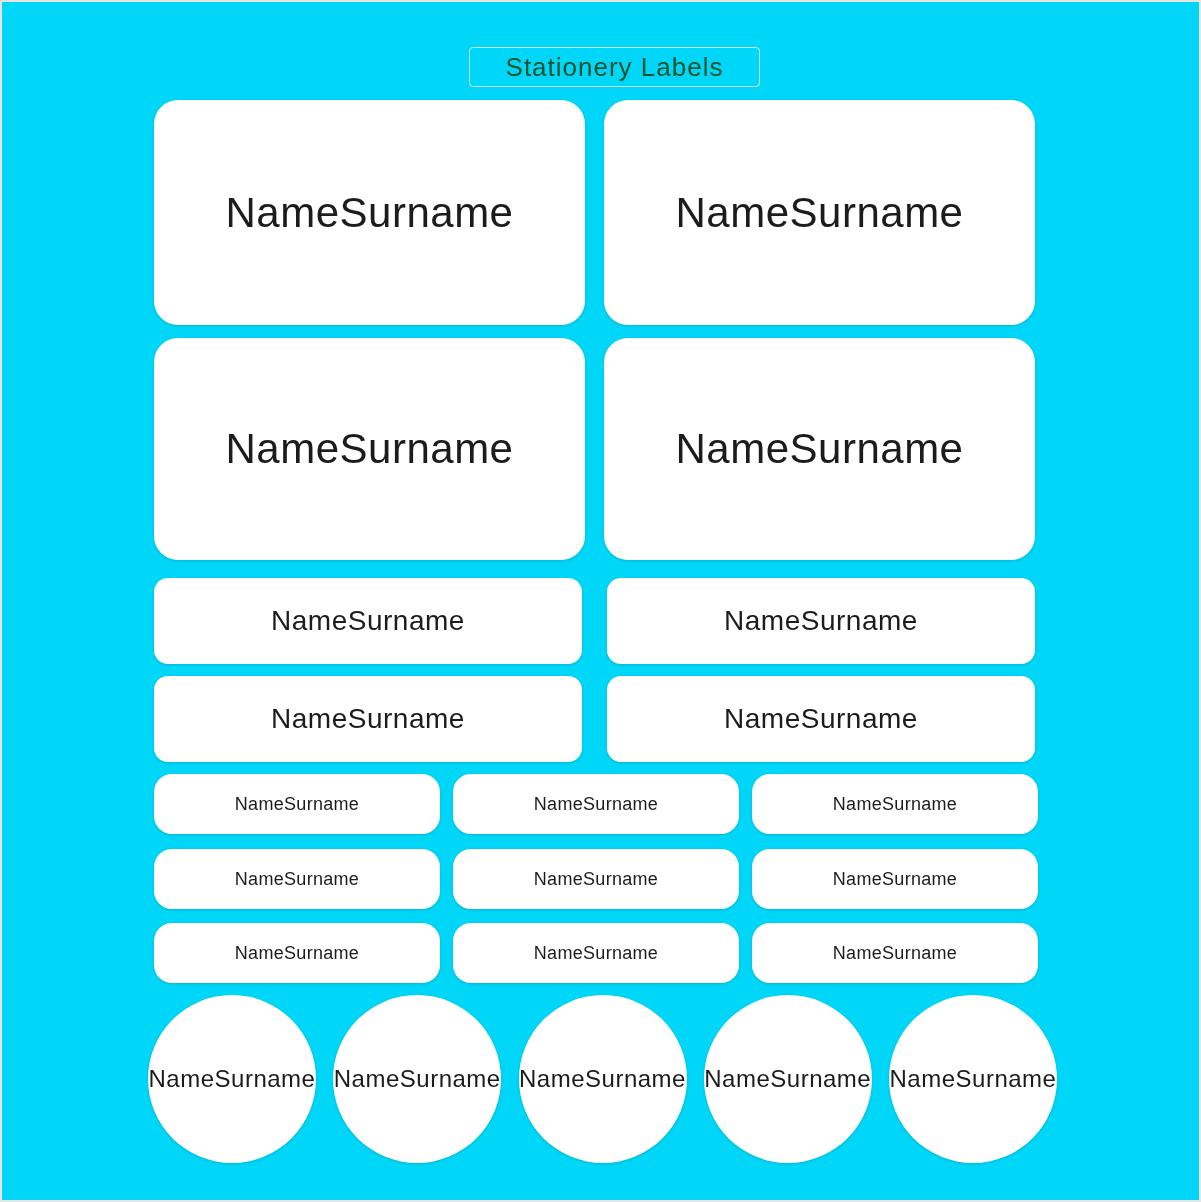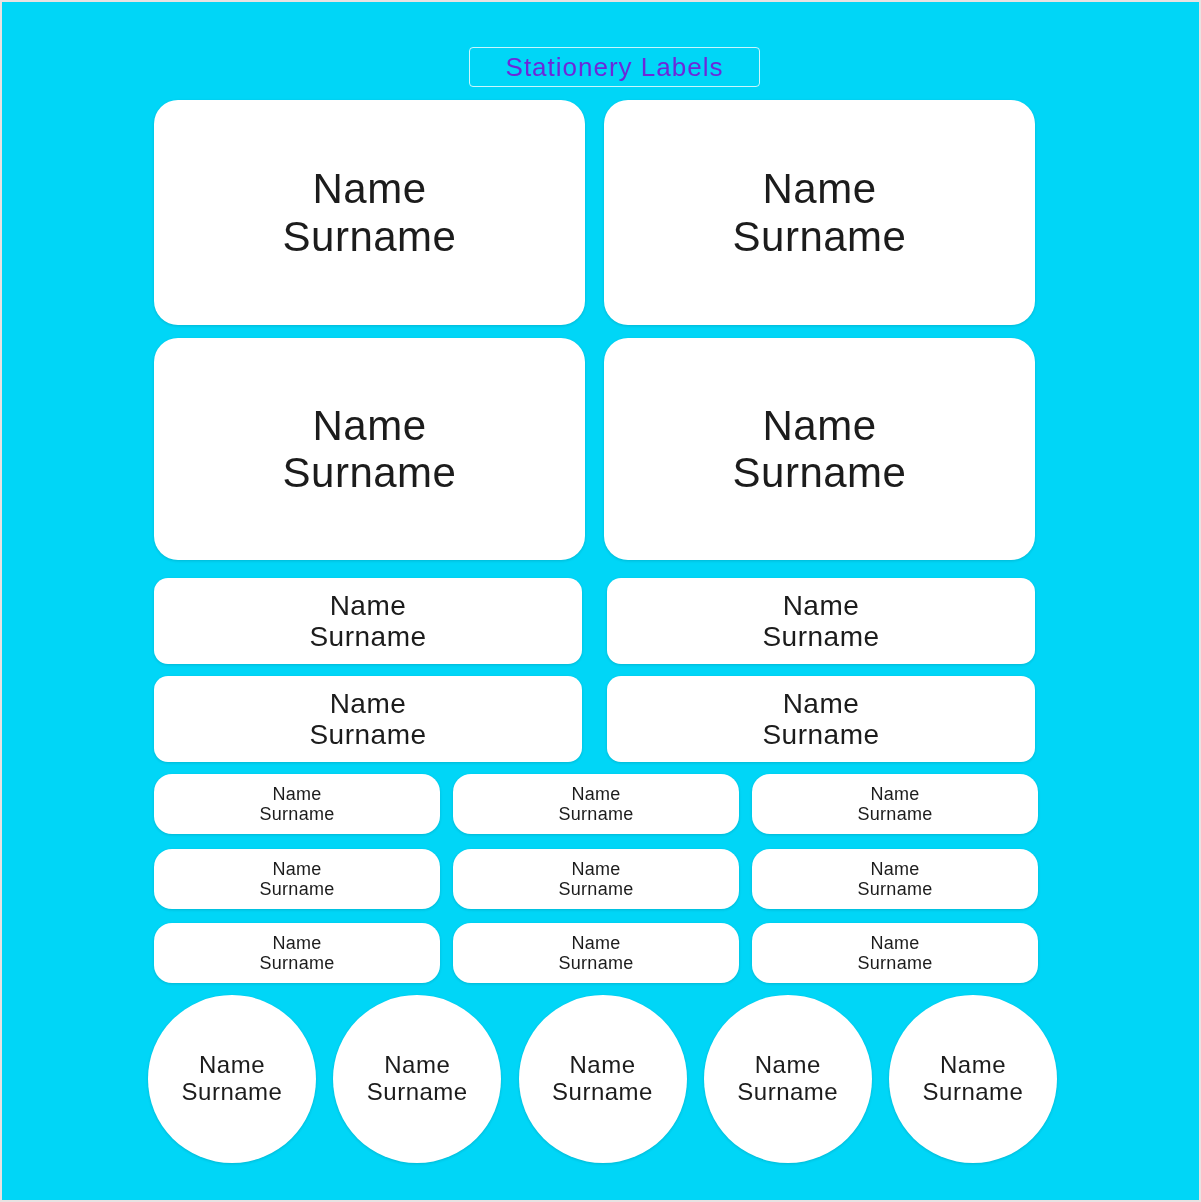--- a/index.html
+++ b/index.html
@@ -28,21 +28,21 @@
     border: 1px solid rgba(255, 255, 255, 0.78);
     border-radius: 4px;
     display: flex;
     align-items: center;
     justify-content: center;
   }
   .title-text {
     font-size: 26px;
     font-weight: 300;
     letter-spacing: 1px;
-    color: #6d28d9;
+    color: #14532d;
     white-space: nowrap;
   }
   
   .row {
     position: absolute;
     display: flex;
     justify-content: space-between;
   }
   .row-1 { top: 98px;  left: 152px; width: 881px; }
   .row-2 { top: 336px; left: 152px; width: 881px; }
@@ -50,21 +50,21 @@
   .row-4 { top: 674px; left: 152px; width: 881px; }
   .row-5 { top: 772px; left: 152px; width: 884px; }
   .row-6 { top: 847px; left: 152px; width: 884px; }
   .row-7 { top: 921px; left: 152px; width: 884px; }
   .row-8 { top: 993px; left: 146px; width: 909px; }
 
   .label {
     background: #ffffff;
     color: #1c1c1c;
     display: flex;
-    flex-direction: column;
+    flex-direction: row;
     align-items: center;
     justify-content: center;
     text-align: center;
     box-shadow: 0 1px 3px rgba(0, 0, 0, 0.14);
     font-weight: 300;
     letter-spacing: 0.5px;
   }
   .label .ln { display: block; line-height: 1.12; }
 
   .large {

